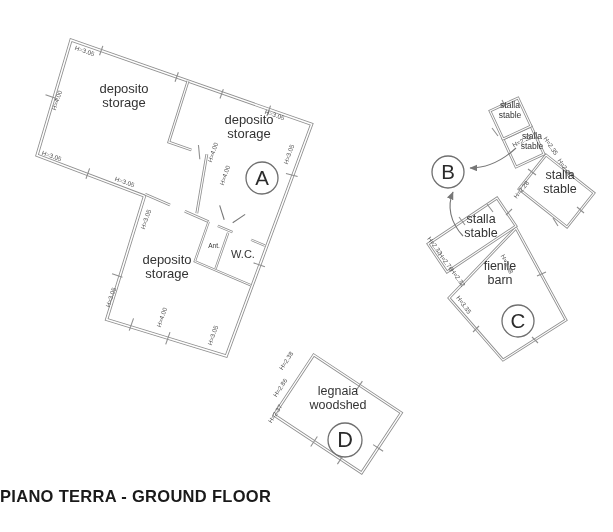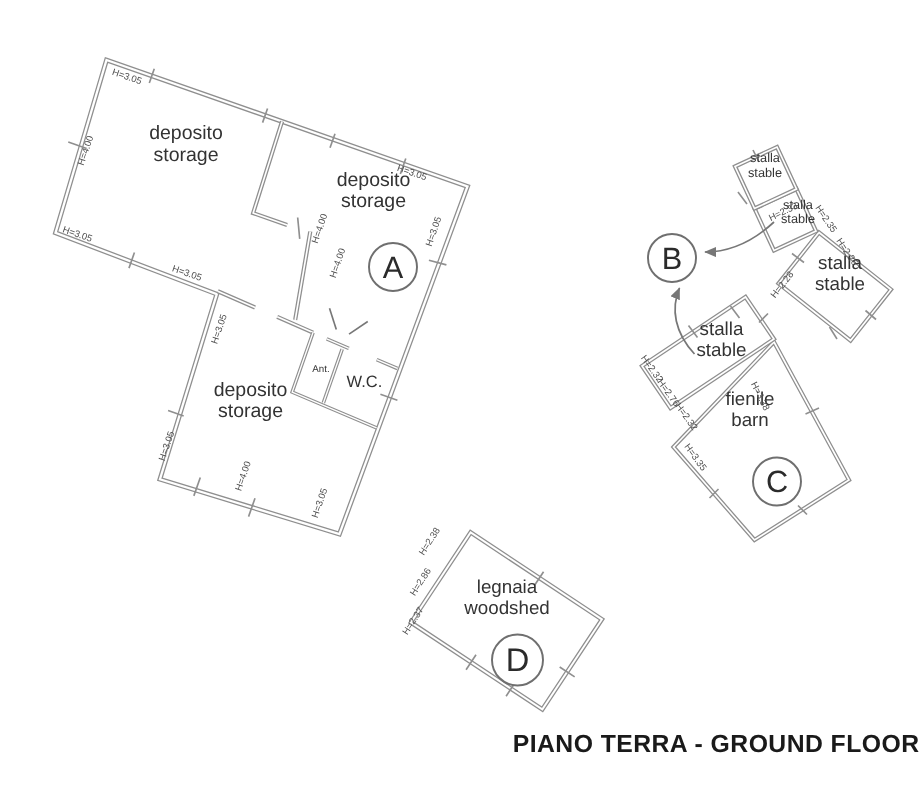--- a/index.html
+++ b/index.html
@@ -2,21 +2,21 @@
 <html><head>
 <meta charset="utf-8">
 <style>
   html,body{margin:0;padding:0;background:#ffffff;}
   #stage{
     position:relative;width:613px;height:532px;background:#ffffff;
     font-family:"Liberation Sans",sans-serif;overflow:hidden;
   }
   #plan-svg{position:absolute;left:0;top:0;}
   #plan-title{
-    position:absolute;left:0;right:0;top:487px;text-align:right;
+    position:absolute;left:0;right:0;top:487px;text-align:left;
     font-size:16.5px;font-weight:bold;color:#1a1a1a;letter-spacing:.3px;
     font-family:"Liberation Sans",sans-serif;
   }
 </style>
 </head>
 <body>
 
 <div id="stage">
   <svg id="plan-svg" width="613" height="532" viewBox="0 0 613 532" xmlns="http://www.w3.org/2000/svg">
     <defs>

